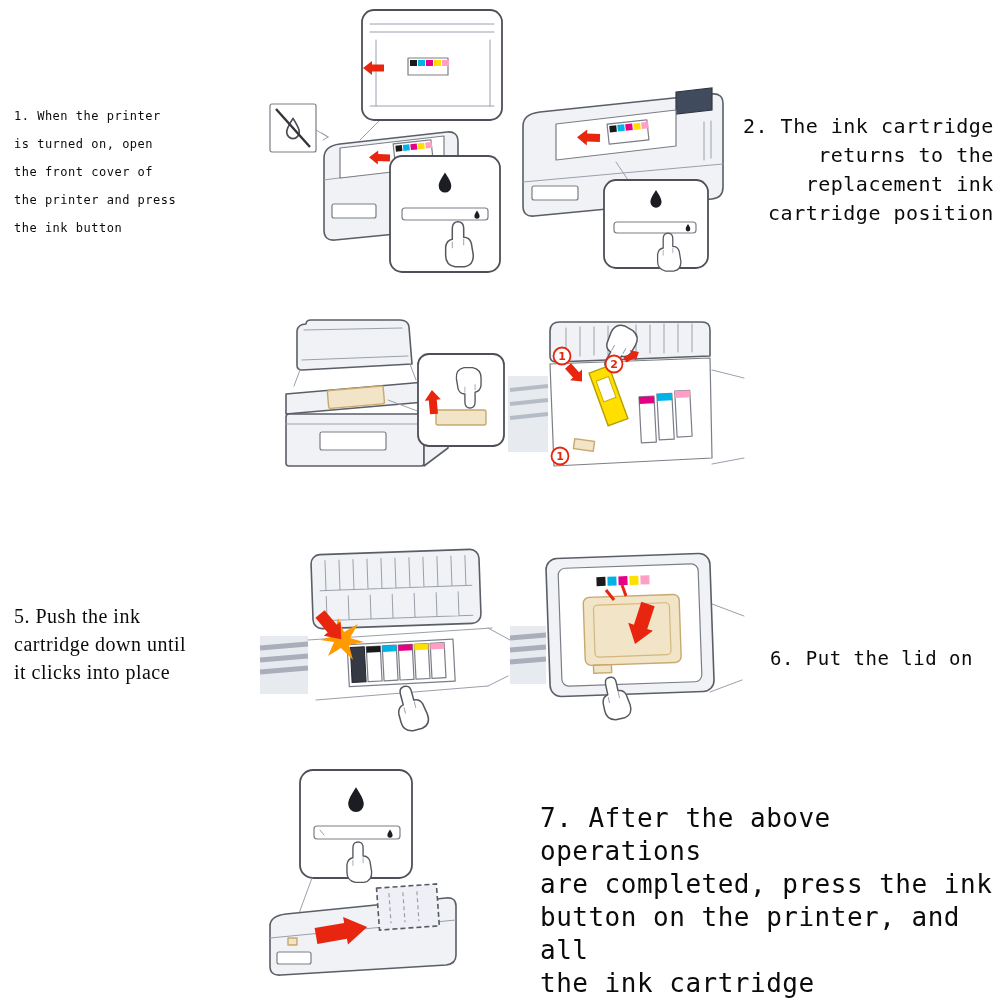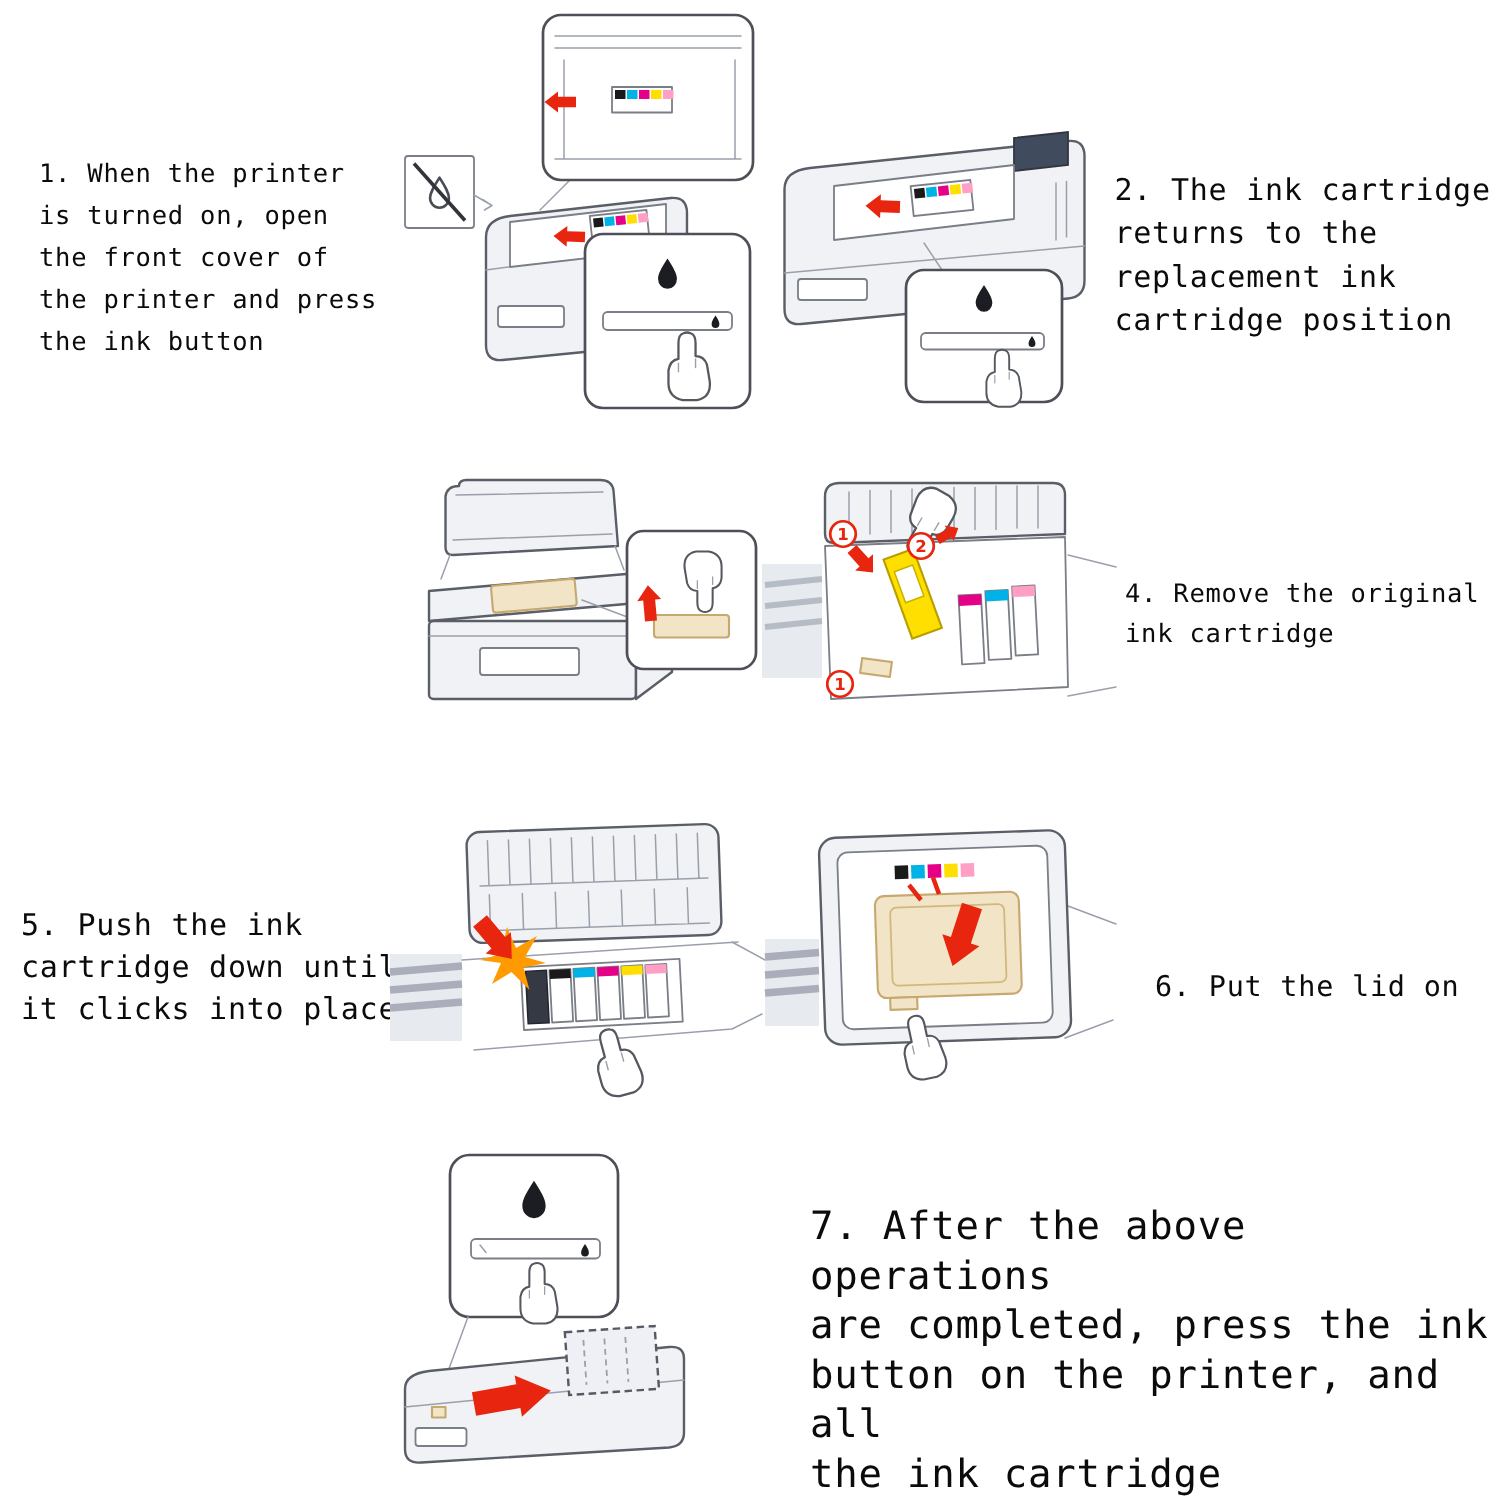--- a/index.html
+++ b/index.html
@@ -23,36 +23,34 @@
   .skin{fill:#ffffff;stroke:#55585e;stroke-width:1.6;stroke-linejoin:round;stroke-linecap:round;}
   .red{fill:var(--arrow-red);}
   .marker{font-family:"DejaVu Sans",sans-serif;font-size:11px;font-weight:bold;
           fill:var(--arrow-red);text-anchor:middle;}
 </style>
 </head>
 <body>
 
 <div id="page">
 
-  <div class="step-text" style="left:26px;top:102px;font-size:17px;line-height:28px;">1. When the printer
+  <div class="step-text" style="left:14px;top:102px;font-size:12px;line-height:28px;">1. When the printer
 is turned on, open
 the front cover of
 the printer and press
 the ink button</div>
 
-  <div class="step-text" style="left:743px;top:112px;font-size:20px;line-height:29px;">2. The ink cartridge
+  <div class="step-text" style="left:743px;top:112px;font-size:20px;line-height:29px;text-align:right;">2. The ink cartridge
 returns to the
 replacement ink
 cartridge position</div>
 
 
-  <div class="step-text" style="left:750px;top:383px;font-size:17px;line-height:27px;">4. Remove the original
-ink cartridge</div>
-
-  <div class="step-text" style="left:14px;top:602px;font-size:20px;line-height:28px;">5. Push the ink
+
+  <div class="step-text" style="left:14px;top:602px;font-size:20px;line-height:28px;font-family:Liberation Serif, serif;">5. Push the ink
 cartridge down until
 it clicks into place</div>
 
   <div class="step-text" style="left:770px;top:644px;font-size:19px;line-height:28px;text-align:center;">6. Put the lid on</div>
 
   <div class="step-text" style="left:540px;top:802px;font-size:26px;line-height:33px;">7. After the above operations
 are completed, press the ink
 button on the printer, and all
 the ink cartridge replacement
 procedures can be completed</div>

